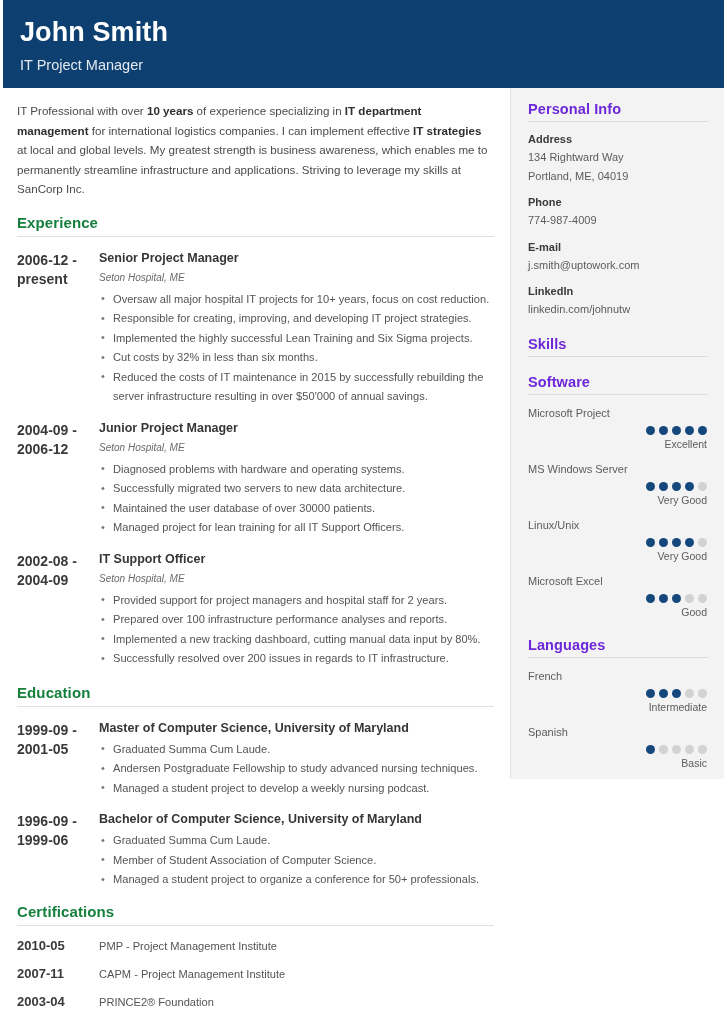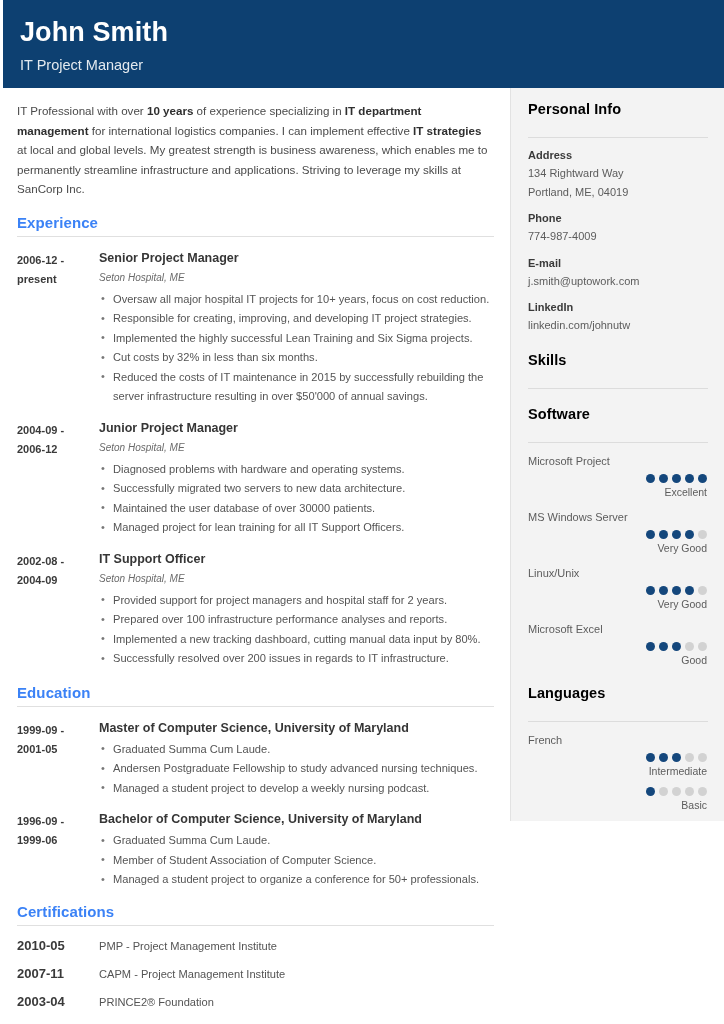--- a/index.html
+++ b/index.html
@@ -74,38 +74,38 @@
   .summary {
     font-size: 11.6px;
     line-height: 19.5px;
     color: #4a4a4a;
     text-align: left;
     margin-bottom: 5px;
   }
   .summary b { color: #2f2f2f; font-weight: bold; }
 
   .sec-head {
-    color: #3b82f6;
+    color: #15803d;
     font-size: 15px;
     font-weight: bold;
     letter-spacing: 0.1px;
     margin-top: 15px;
     padding-bottom: 5px;
     border-bottom: 1px solid #e0e0e0;
   }
   .sec-head.tight { margin-top: 13px; }
 
   .entry {
     display: flex;
     margin-top: 13px;
   }
   .entry .dates {
     width: 82px;
     flex: 0 0 82px;
-    font-size: 11px;
+    font-size: 14px;
     font-weight: bold;
     color: #3a3a3a;
     line-height: 19px;
     padding-top: 1px;
   }
   .entry .dates span { display: block; }
   .entry .detail { flex: 1 1 auto; }
 
   .job-title {
     font-size: 12.5px;
@@ -156,25 +156,25 @@
     line-height: 16px;
   }
   .cert-row .cert-text {
     font-size: 11.1px;
     color: #545454;
     line-height: 16px;
   }
 
   
   .side-head {
-    color: #000000;
+    color: #6d28d9;
     font-size: 14.5px;
     font-weight: bold;
     letter-spacing: 0.1px;
-    padding-bottom: 20px;
+    padding-bottom: 4px;
     border-bottom: 1px solid #dcdcdc;
     margin-bottom: 9px;
   }
   .side-head.spaced { margin-top: 17px; }
 
   .info-label {
     font-size: 11px;
     font-weight: bold;
     color: #3a3a3a;
     line-height: 17px;
@@ -416,20 +416,21 @@
             <div class="dots">
               <span class="dot on"></span>
               <span class="dot on"></span>
               <span class="dot on"></span>
               <span class="dot"></span>
               <span class="dot"></span>
             </div>
             <div class="rate-label">Intermediate</div>
           </div>
           <div class="rate-block">
+            <div class="rate-name">Spanish</div>
             <div class="dots">
               <span class="dot on"></span>
               <span class="dot"></span>
               <span class="dot"></span>
               <span class="dot"></span>
               <span class="dot"></span>
             </div>
             <div class="rate-label">Basic</div>
           </div>
         </div>

